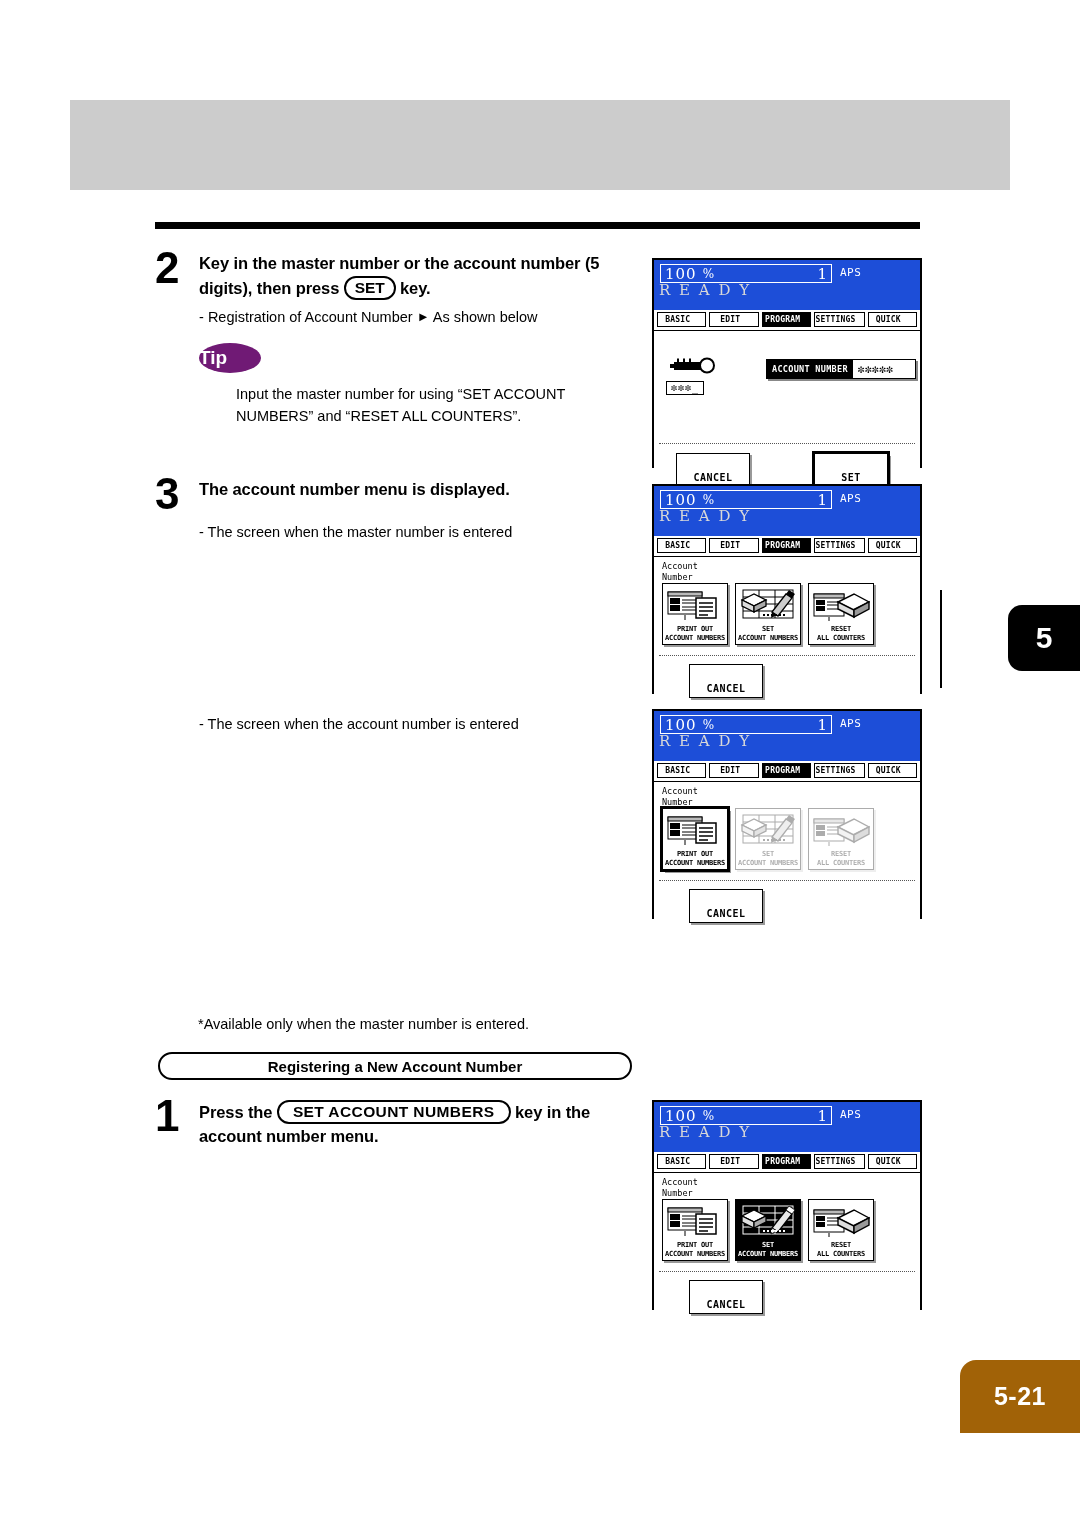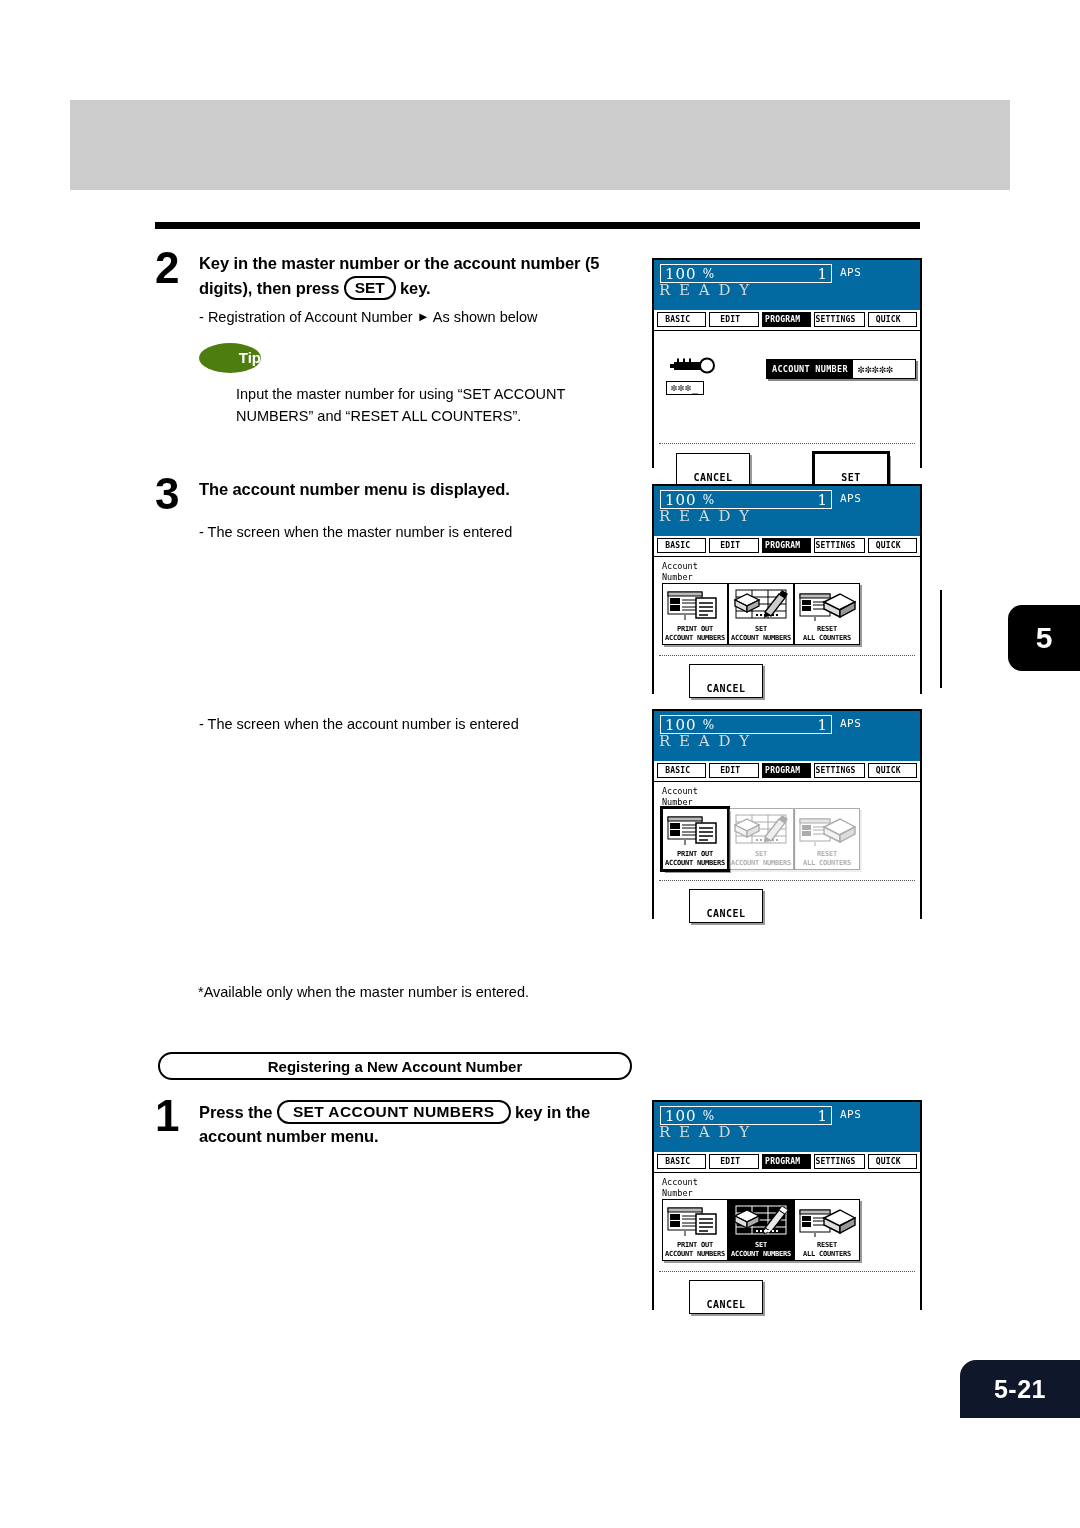--- a/index.html
+++ b/index.html
@@ -45,25 +45,25 @@
     border: 2px solid #000; border-radius: 14px;
     padding: 0px 9px 1px 9px;
     font-weight: bold; font-size: 15.5px;
     line-height: 1.25;
     vertical-align: 1px;
   }
   .keycap.wide { padding: 0px 14px 1px 14px; letter-spacing: 0.4px; }
 
   .tip-badge {
     display: inline-block;
-    background: #4d7c0f; color: #fff;
+    background: #701a75; color: #fff;
     border-radius: 50%/50%;
     width: 62px; height: 30px;
-    font-size: 15px; font-weight: bold;
-    text-align: right; line-height: 30px;
+    font-size: 19px; font-weight: bold;
+    text-align: left; line-height: 30px;
     margin: 14px 0 10px 0;
   }
   .tip-text { font-size: 14.5px; line-height: 1.55; margin-left: 37px; }
 
   .arrow-glyph { font-size: 13px; vertical-align: 1px; }
 
   
   .pill-black {
     position: absolute; left: 158px;
     width: 474px; height: 26px;
@@ -96,38 +96,38 @@
     display: flex; align-items: center; justify-content: center;
   }
   .chapter-rule {
     position: absolute; right: 138px; top: 590px;
     width: 2px; height: 98px; background: #000;
   }
 
   
   .page-num {
     position: absolute; right: 0px; top: 1360px;
-    width: 120px; height: 58px;
-    background: #0f172a; color: #fff;
+    width: 120px; height: 73px;
+    background: #a16207; color: #fff;
     border-top-left-radius: 16px;
     font-size: 25px; font-weight: bold;
     display: flex; align-items: center; justify-content: center;
     letter-spacing: 0.5px;
   }
 
   
   .lcd {
     position: absolute; left: 652px;
     width: 270px; height: 210px;
     background: #fff;
     border: 2px solid #000;
     font-family: "DejaVu Sans Mono", monospace;
   }
   .lcd-top {
-    height: 50px; background: #0369a1; color: #fff;
+    height: 50px; background: #1d4ed8; color: #fff;
     position: relative;
   }
   .lcd-ratio {
     position: absolute; left: 6px; top: 4px;
     width: 172px; height: 19px;
     border: 1px solid #fff;
     display: flex; align-items: center;
     font-family: "DejaVu Serif", serif;
     font-size: 14px; color: #fff;
     padding: 0 4px;
@@ -210,21 +210,21 @@
     background: #fff;
     font-size: 10px; font-weight: bold;
     text-align: center;
     padding: 18px 0 3px 0;
     box-shadow: inset 0 0 0 1.5px #fff, 2px 2px 0 #999;
     letter-spacing: 0.5px;
   }
   .btn.emph { box-shadow: inset 0 0 0 1.5px #fff, 0 0 0 2px #000, 3px 3px 0 #999; }
 
   
-  .tile-row { position: absolute; left: 8px; top: 26px; display: flex; }
+  .tile-row { position: absolute; left: 8px; top: 26px; display: flex; gap: 7px; }
   .tile {
     width: 66px; height: 62px;
     border: 1.5px solid #000;
     background: #fff;
     box-shadow: 2px 2px 0 #999;
     display: flex; flex-direction: column;
     align-items: center; justify-content: flex-start;
     padding-top: 2px;
   }
   .tile .art {
@@ -280,21 +280,21 @@
       <div class="step-num">3</div>
       <div class="step-body">
         <div class="step-title">The account number menu is displayed.</div>
         <div class="step-sub" style="margin-top:20px;">- The screen when the master number is entered</div>
       </div>
     </div>
   </div>
 
   <div style="position:absolute; left:199px; top:708px; width:460px;" class="step-sub">- The screen when the account number is entered</div>
 
-  <div class="note-line" style="top:984px;">*Available only when the master number is entered.</div>
+  <div class="note-line" style="top:1016px;">*Available only when the master number is entered.</div>
   <div class="pill-outline" style="top:1052px;">Registering a New Account Number</div>
 
   <div style="position:absolute; left:155px; top:1100px; width:500px;">
     <div class="step">
       <div class="step-num">1</div>
       <div class="step-body">
         <div class="step-title">
           <span>Press the</span>
           <span class="keycap wide">SET ACCOUNT NUMBERS</span>
           <span>key in the account number menu.</span>

